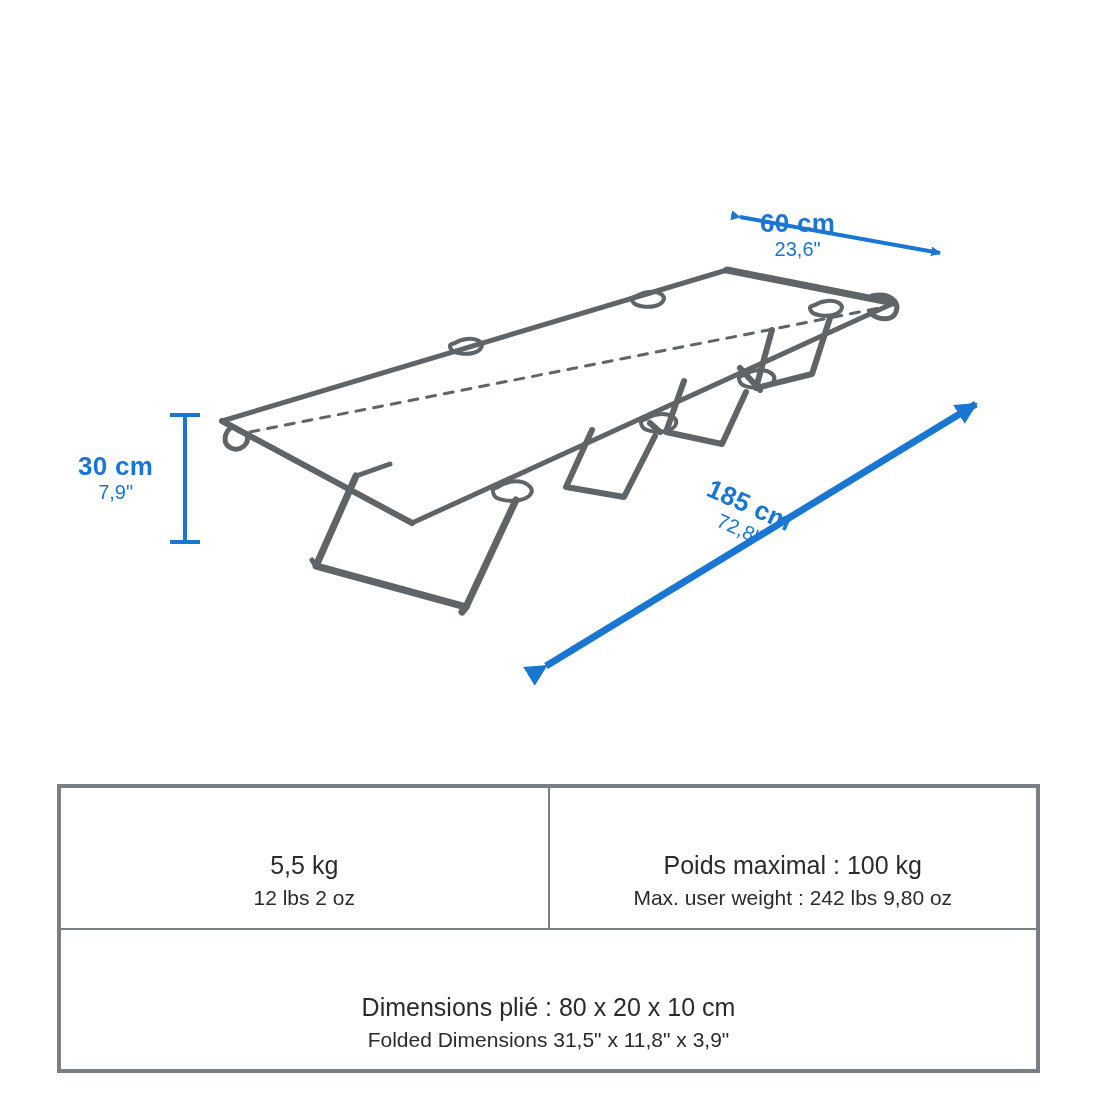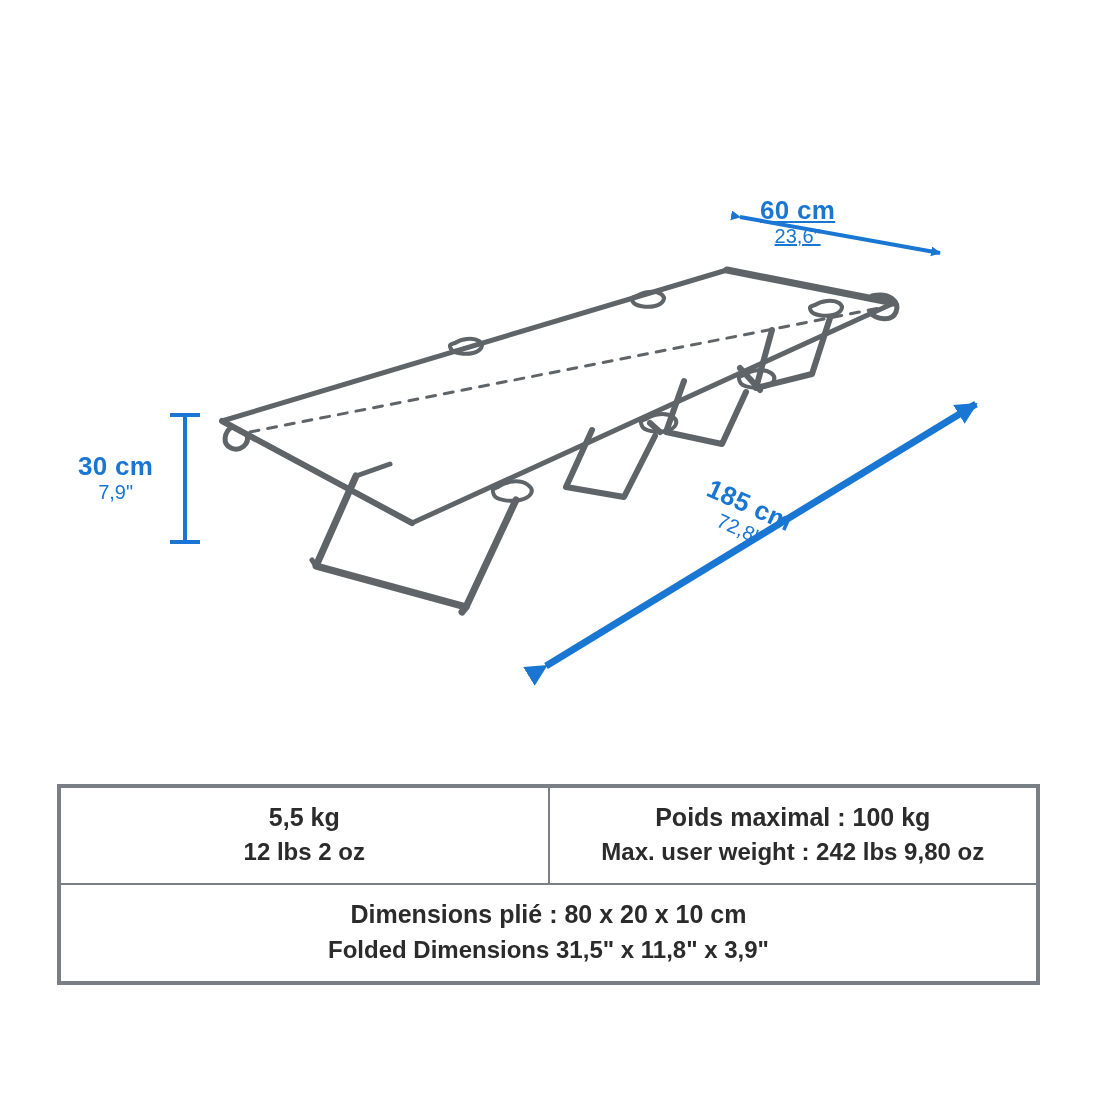--- a/index.html
+++ b/index.html
@@ -36,21 +36,21 @@
   }
   .dim-main {
     font-size: 26px;
     font-weight: bold;
     letter-spacing: 0.3px;
   }
   .dim-sub {
     font-size: 20px;
     font-weight: normal;
   }
-  #label-width  { left: 760px; top: 196px; text-decoration: underline; }
+  #label-width  { left: 760px; top: 209px; }
   #label-height { left: 78px;  top: 452px; }
   #label-length {
     left: 700px;
     top: 490px;
     transform: rotate(24deg);
     transform-origin: center center;
   }
 
   
   .spec-table {
@@ -67,27 +67,28 @@
     border-collapse: collapse;
   }
   .spec-table td {
     border: 2px solid #7a7f85;
     padding: 14px 10px 16px 10px;
     vertical-align: middle;
     text-align: center;
   }
   .cell-title {
     font-size: 25px;
-    font-weight: bold;
+    font-weight: normal;
     color: #2b2b2b;
     line-height: 1.25;
+    margin-top: 48px;
   }
   .cell-sub {
-    font-size: 24px;
-    font-weight: bold;
+    font-size: 21px;
+    font-weight: normal;
     color: #2b2b2b;
     line-height: 1.3;
     margin-top: 3px;
   }
   .cell-left  { width: 50%; }
   .cell-right { width: 50%; }
 </style>
 </head>
 <body>
 

